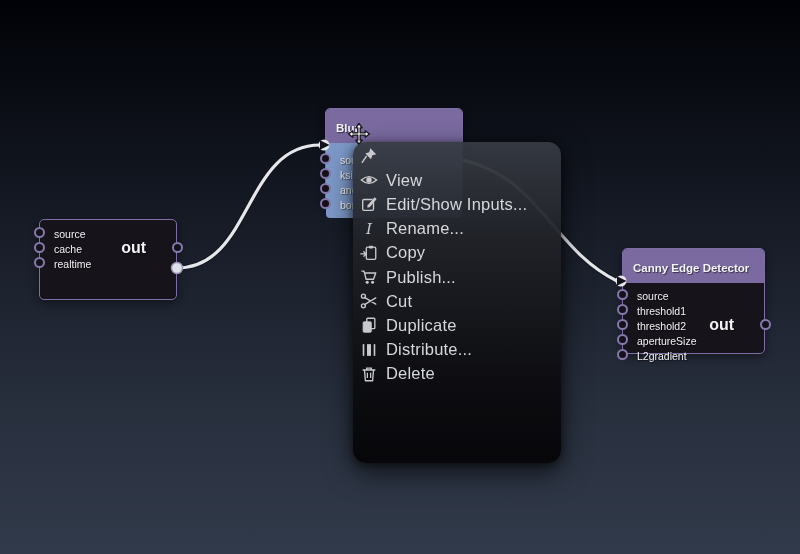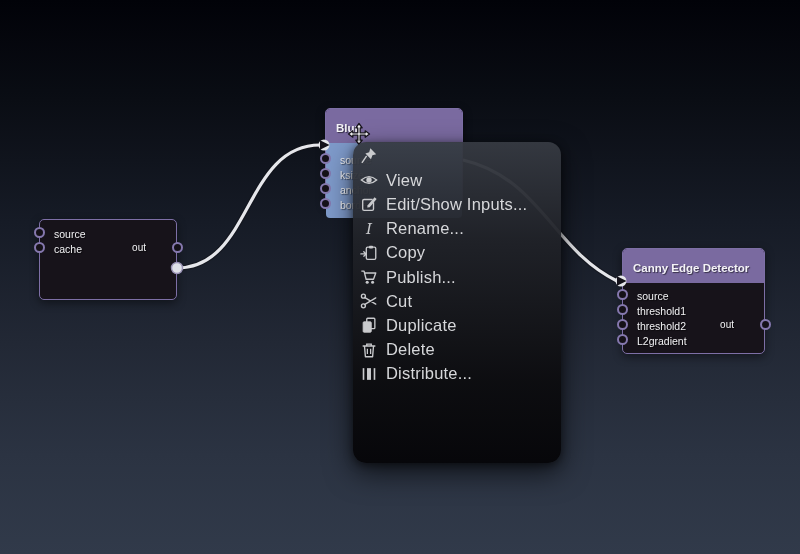--- a/index.html
+++ b/index.html
@@ -36,22 +36,23 @@
   .canny-body{padding:3.5px 0 5.5px 0;}
   .port-row{position:relative;height:15px;line-height:15px;}
   .in-label{
     display:inline-block;padding-left:14px;
     font-size:10.5px;color:#f2f2f4;
     text-shadow:1px 1px 1px rgba(0,0,0,0.55);
     white-space:nowrap;
   }
   .out-label{
     position:absolute;right:30px;top:0;
-    font-size:10px;color:#f2f2f4;
+    font-size:16px;color:#f2f2f4;
     text-shadow:1px 1px 1px rgba(0,0,0,0.55);
+    font-weight:bold;
   }
   .port{
     position:absolute;top:50%;
     width:11px;height:11px;margin-top:-5.5px;
     border:2px solid #8578ae;border-radius:50%;
     background:#151118;box-sizing:border-box;
   }
   .port.in{left:-6.5px;}
   .port.out{right:-6.5px;}
   
@@ -93,20 +94,24 @@
       <div class="port-row">
         <span class="port in"></span>
         <span class="in-label">source</span>
       </div>
       <div class="port-row">
         <span class="port in"></span>
         <span class="in-label">cache</span>
         <span class="out-label">out</span>
         <span class="port out"></span>
       </div>
+      <div class="port-row">
+        <span class="port in"></span>
+        <span class="in-label">realtime</span>
+      </div>
     </div>
   </div>
 
   <div class="node selected" style="left:325px;top:108px;width:138px;height:97px;">
     <div class="node-header">Blur</div>
     <div class="node-body blur-body">
       <div class="port-row">
         <span class="port in"></span>
         <span class="in-label">source</span>
       </div>
@@ -137,20 +142,24 @@
         <span class="in-label">threshold1</span>
       </div>
       <div class="port-row">
         <span class="port in"></span>
         <span class="in-label">threshold2</span>
         <span class="out-label">out</span>
         <span class="port out"></span>
       </div>
       <div class="port-row">
         <span class="port in"></span>
+        <span class="in-label">apertureSize</span>
+      </div>
+      <div class="port-row">
+        <span class="port in"></span>
         <span class="in-label">L2gradient</span>
       </div>
     </div>
   </div>
 
   <svg class="wires" width="800" height="554" viewBox="0 0 800 554">
     <g>
       <path d="M 177 268 C 252 268, 244 145, 320 145" fill="none" stroke="rgba(18,20,26,0.6)" stroke-width="5.5"></path>
       <path d="M 177 268 C 252 268, 244 145, 320 145" fill="none" stroke="#e6e7eb" stroke-width="3.2"></path>
     </g>
@@ -252,39 +261,39 @@
     </div>
 
     <div class="menu-item">
       <span class="menu-icon">
         <svg width="18" height="18" viewBox="0 0 20 20">
           <rect x="7.5" y="2.5" width="9" height="11.5" rx="1" fill="none" stroke="#c9cacd" stroke-width="1.5"></rect>
           <rect x="3.5" y="6.5" width="9" height="11.5" rx="1" fill="#c9cacd" stroke="#c9cacd" stroke-width="1"></rect>
         </svg>
       </span>
       <span class="menu-label">Duplicate</span>
+    </div>
+
+    <div class="menu-item">
+      <span class="menu-icon">
+        <svg width="18" height="18" viewBox="0 0 20 20">
+          <rect x="3" y="3.5" width="1.8" height="13" fill="#c9cacd"></rect>
+          <rect x="7.8" y="3.5" width="4.4" height="13" fill="#c9cacd"></rect>
+          <rect x="15.2" y="3.5" width="1.8" height="13" fill="#c9cacd"></rect>
+        </svg>
+      </span>
+      <span class="menu-label">Distribute...</span>
     </div>
 
     <div class="menu-item">
       <span class="menu-icon">
         <svg width="18" height="18" viewBox="0 0 20 20">
           <path d="M3.5 5.5 H16.5" stroke="#c9cacd" stroke-width="1.5" stroke-linecap="round"></path>
           <path d="M7.5 5.5 V3.5 H12.5 V5.5" fill="none" stroke="#c9cacd" stroke-width="1.5"></path>
           <path d="M5 5.5 L6 17.5 H14 L15 5.5" fill="none" stroke="#c9cacd" stroke-width="1.5" stroke-linejoin="round"></path>
           <path d="M8.2 8.5 V14.5 M11.8 8.5 V14.5" stroke="#c9cacd" stroke-width="1.4"></path>
         </svg>
       </span>
       <span class="menu-label">Delete</span>
     </div>
 
-    <div class="menu-item">
-      <span class="menu-icon">
-        <svg width="18" height="18" viewBox="0 0 20 20">
-          <rect x="3" y="3.5" width="1.8" height="13" fill="#c9cacd"></rect>
-          <rect x="7.8" y="3.5" width="4.4" height="13" fill="#c9cacd"></rect>
-          <rect x="15.2" y="3.5" width="1.8" height="13" fill="#c9cacd"></rect>
-        </svg>
-      </span>
-      <span class="menu-label">Distribute...</span>
-    </div>
-
   </div>
 </div>
 
 </body></html>

